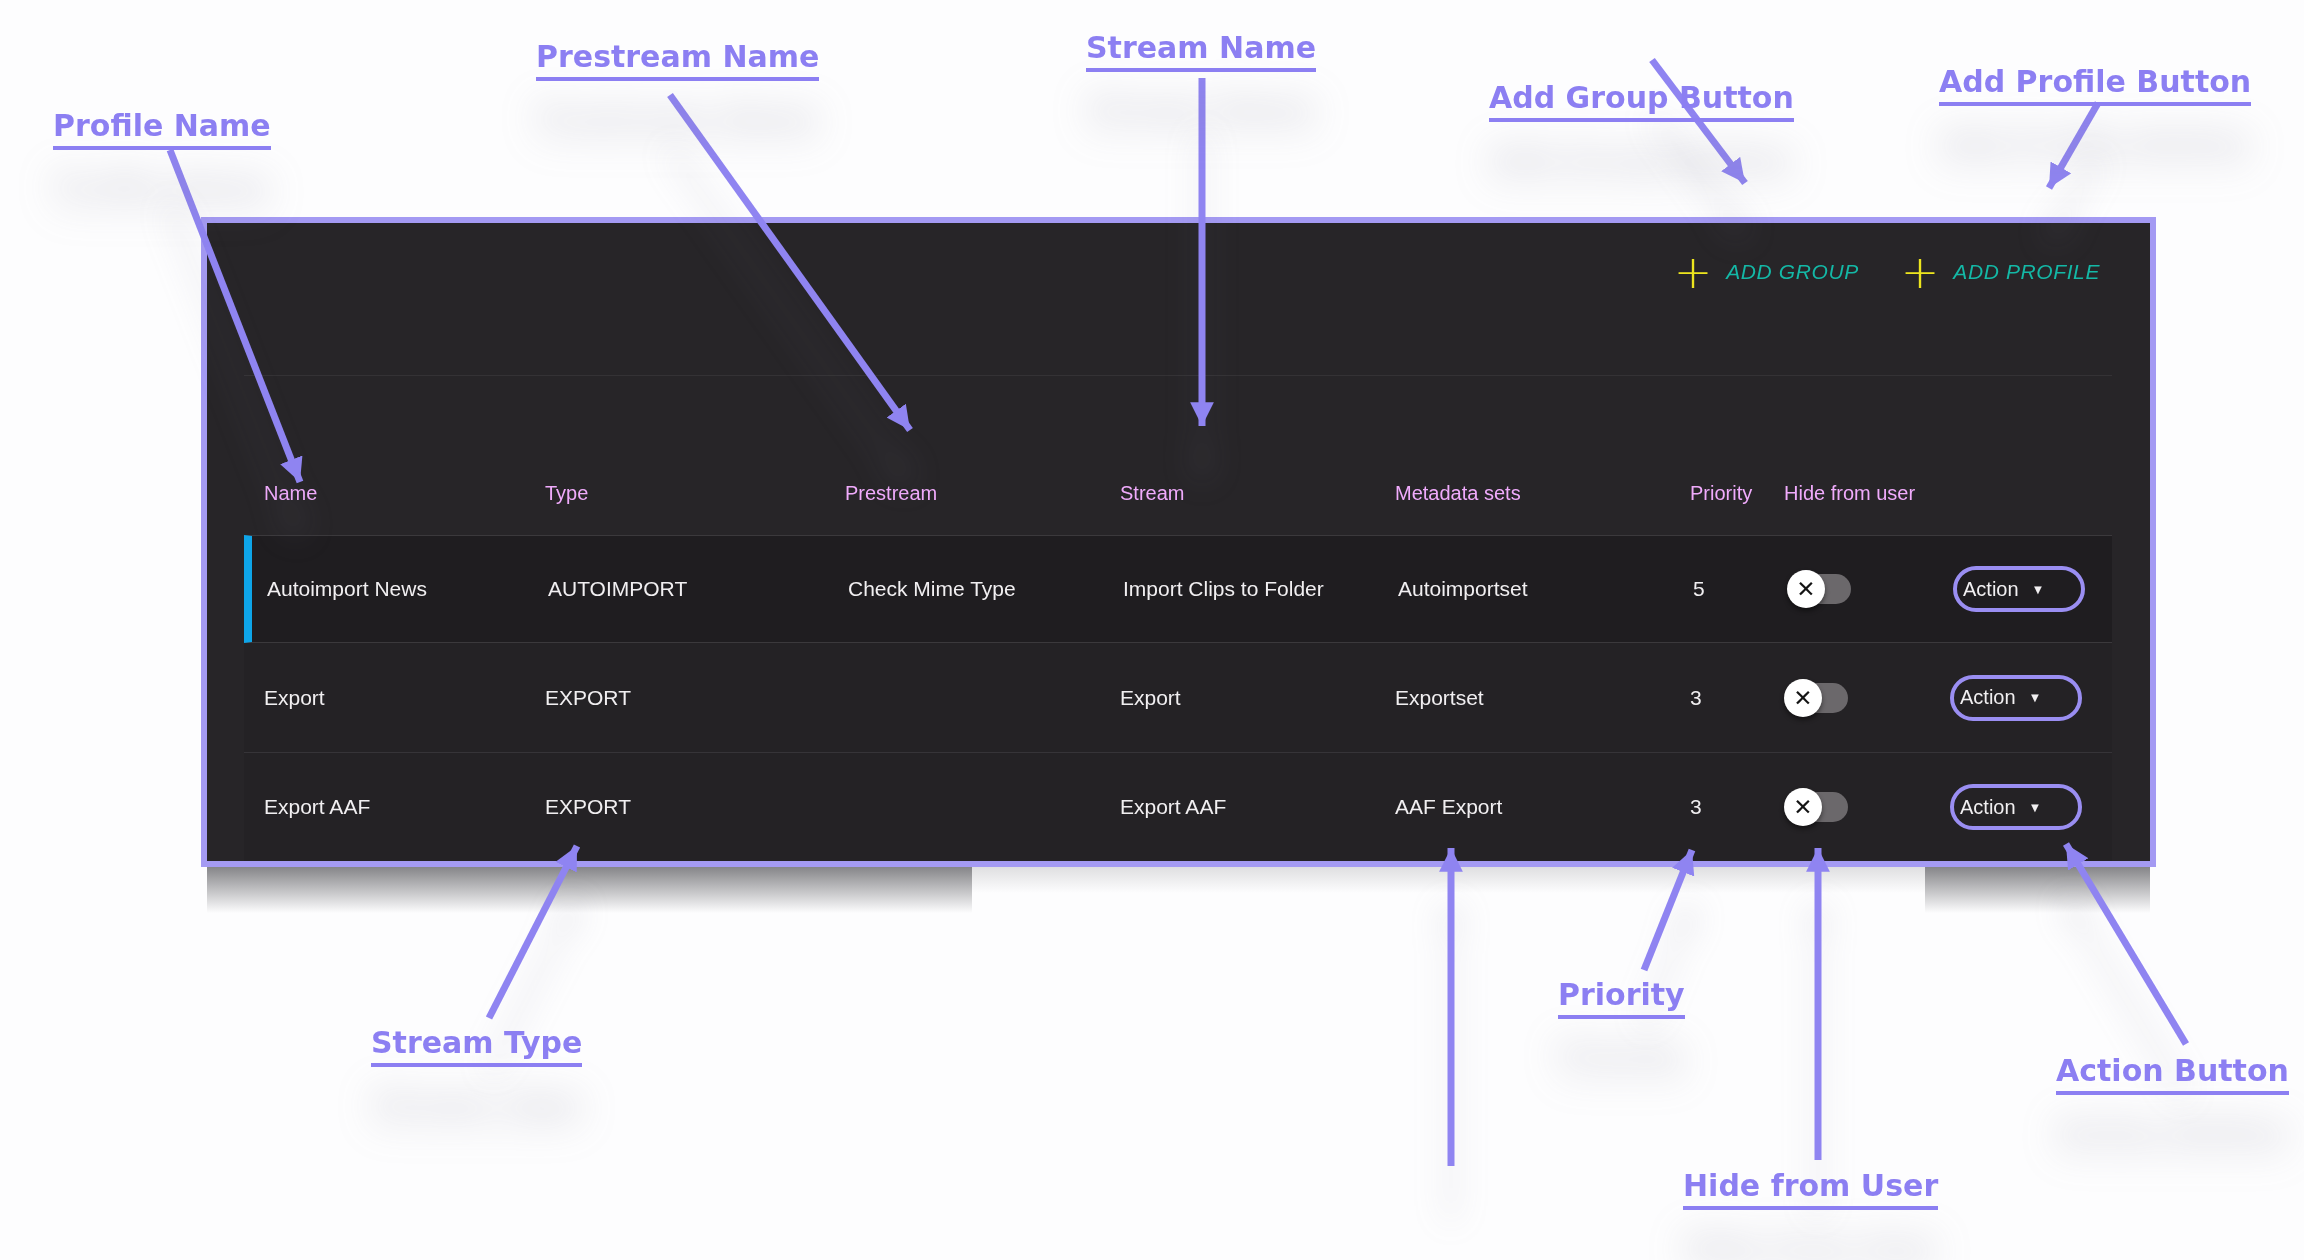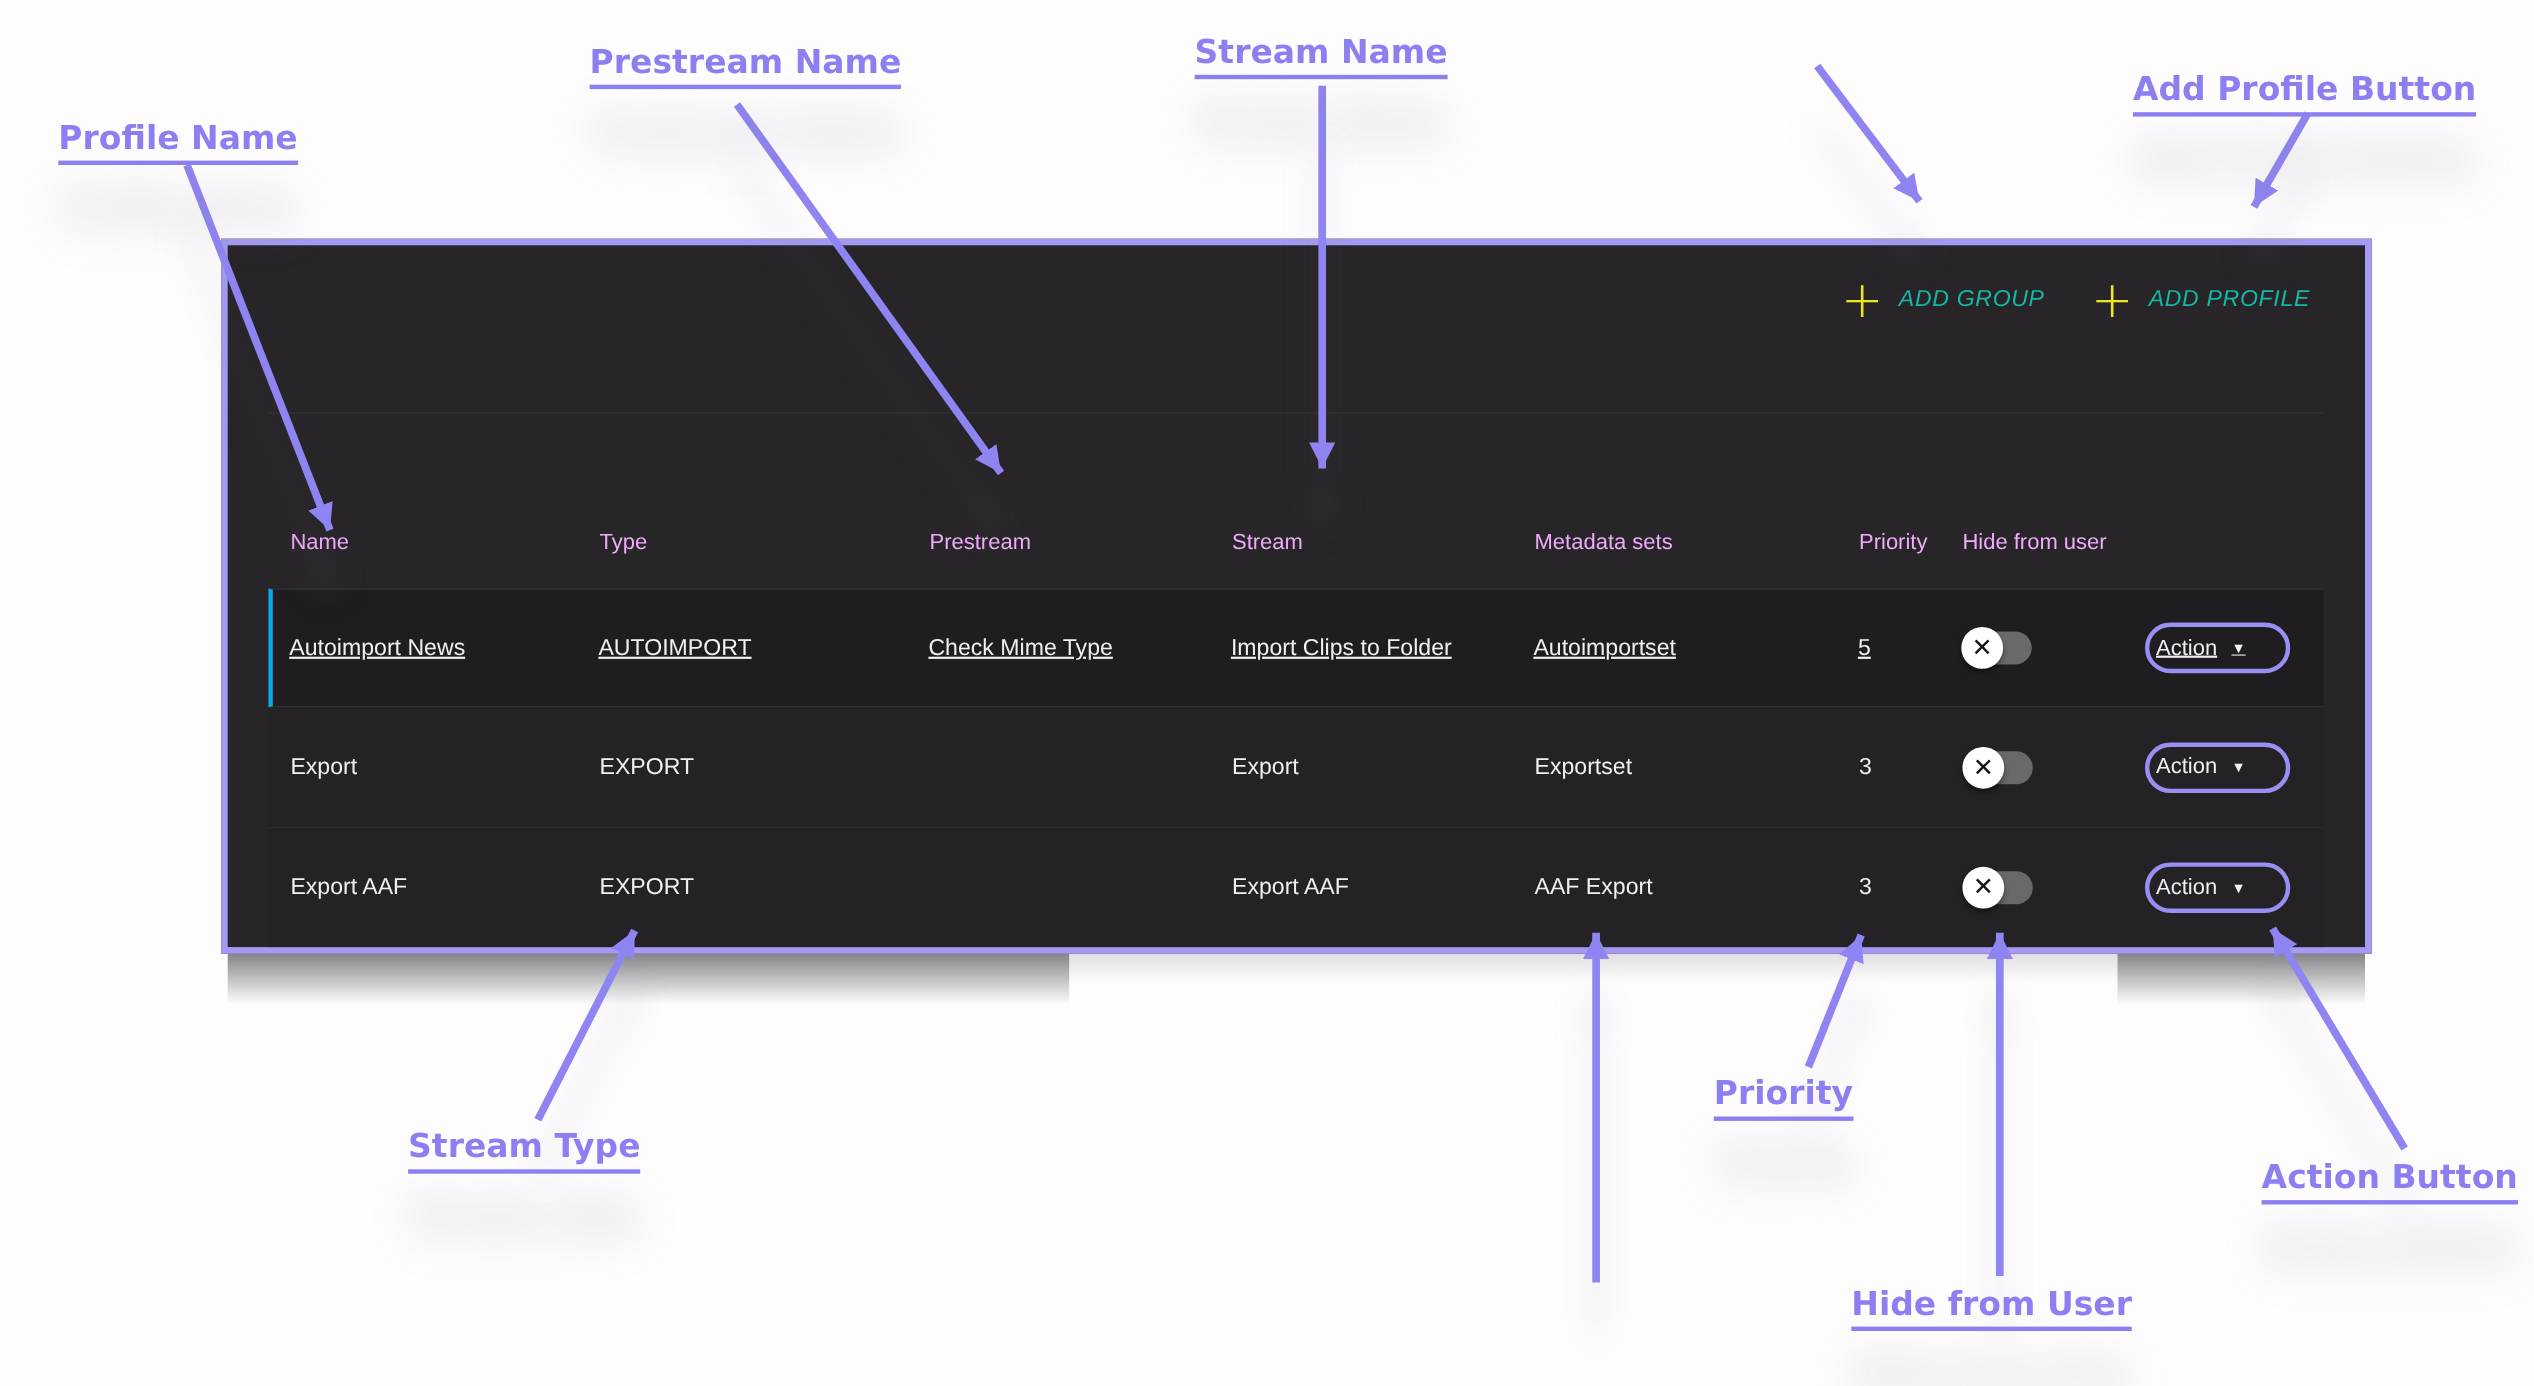--- a/index.html
+++ b/index.html
@@ -68,21 +68,21 @@
     padding-left:20px;
   }
   .thead{
     height:159px;align-items:end;padding-bottom:30px;
     color:#f0abfc;font-size:20px;
   }
   .trow{color:#f1eff1;font-size:21px;}
   .row-1{
     height:108px;background:#1f1d20;
     border-top:1px solid #3b393c;border-bottom:1px solid #3b393c;
-    border-left:4px solid #0ea5e9;padding-left:15px;text-decoration:underline;
+    border-left:8px solid #0ea5e9;padding-left:15px;
   }
   .row-2{height:110px;background:#242225;border-bottom:1px solid #363438;}
   .row-3{height:108px;background:#242225;}
 
   .cell-action{display:flex;justify-content:flex-end;padding-right:30px;}
   .action-btn{
     width:132px;height:46px;box-sizing:border-box;
     border:4px solid #9a8ef2;border-radius:23px;background:transparent;
     color:#f1eff1;font-size:20px;font-family:"Liberation Sans",sans-serif;
     display:flex;align-items:center;gap:13px;
@@ -219,19 +219,20 @@
       <line x1="1451" y1="1166" x2="1451" y2="848" marker-end="url(#ah)"></line>
       <line x1="1644" y1="970" x2="1692" y2="850" marker-end="url(#ah)"></line>
       <line x1="1818" y1="1160" x2="1818" y2="848" marker-end="url(#ah)"></line>
       <line x1="2186" y1="1044" x2="2066" y2="844" marker-end="url(#ah)"></line>
     </g>
   </svg>
 
   <div class="ann" style="left:53px;   top:108px;">Profile Name</div>
   <div class="ann" style="left:536px;  top:39px;">Prestream Name</div>
   <div class="ann" style="left:1086px; top:30px;">Stream Name</div>
+  <div class="ann" style="left:1489px; top:80px;">Add Group Button</div>
   <div class="ann" style="left:1939px; top:64px;">Add Profile Button</div>
   <div class="ann" style="left:371px;  top:1025px;">Stream Type</div>
   <div class="ann" style="left:1558px; top:977px;">Priority</div>
   <div class="ann" style="left:1683px; top:1168px;">Hide from User</div>
   <div class="ann" style="left:2024px; top:1053px;margin-left:32px;">Action Button</div>
 
 </div>
 
 </body></html>

